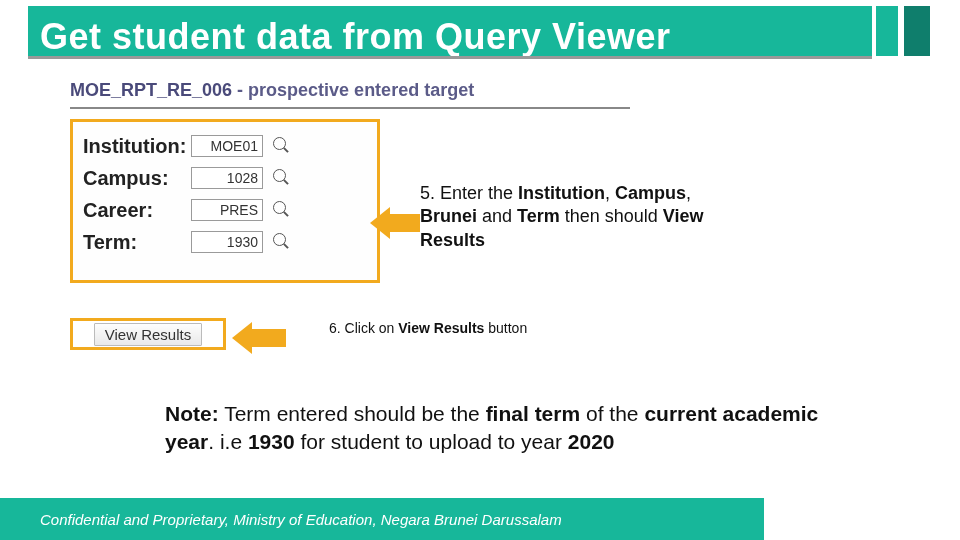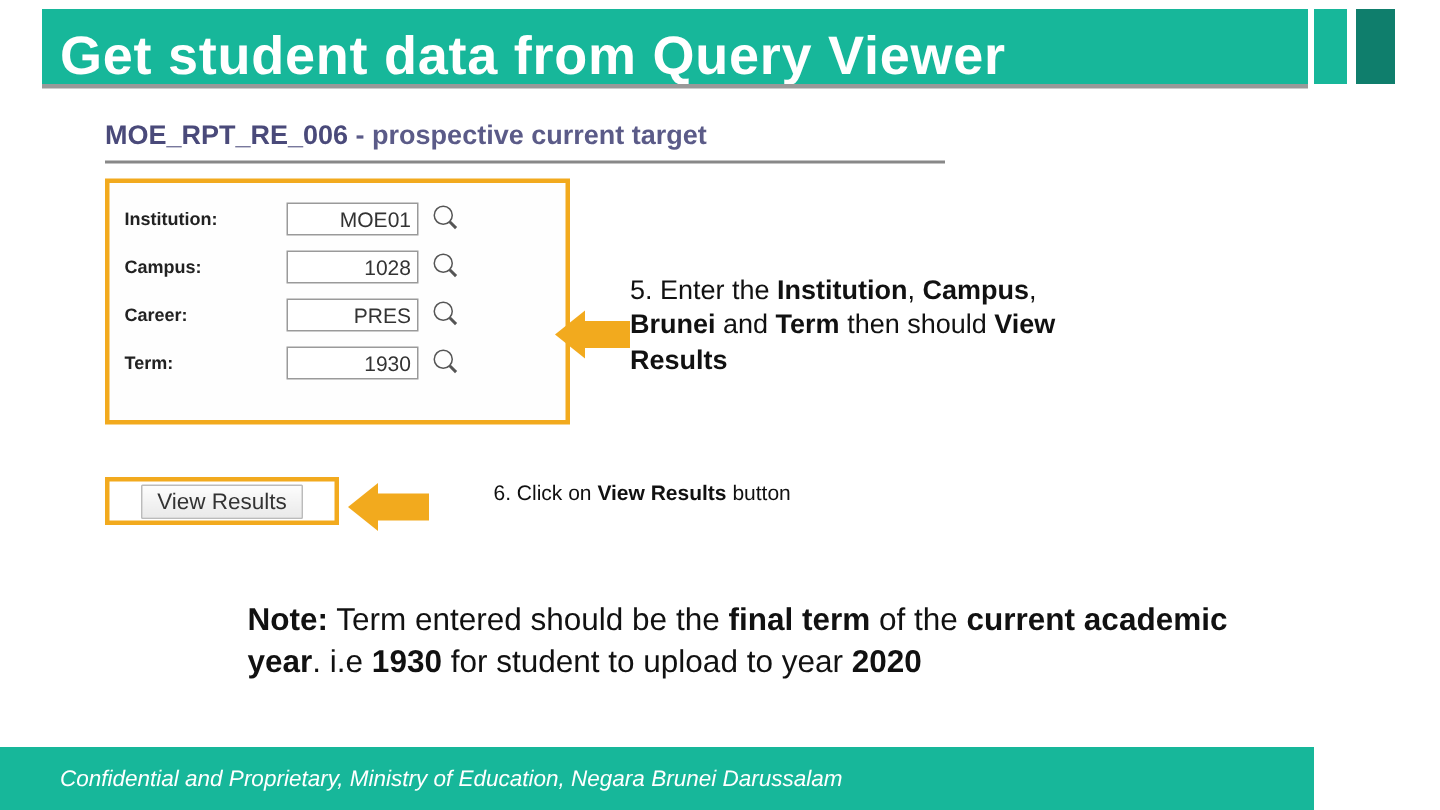--- a/index.html
+++ b/index.html
@@ -15,22 +15,22 @@
 
   
   .shot { position: absolute; left: 70px; top: 80px; width: 560px; }
   .shot-title { font-size: 18px; color: #4a4a7a; }
   .shot-title .code { font-weight: 700; }
   .shot-title .desc { color: #5b5b88; font-weight: 600; }
   .shot-hr { height: 2px; background: #888; margin-top: 6px; margin-bottom: 10px; width: 560px; }
 
   .form-box { position: relative; border: 3px solid #f2aa1e; width: 310px; padding: 8px 10px 22px 10px; background: #fefefe; }
   .row { display: flex; align-items: center; height: 32px; }
-  .lbl { width: 108px; font-weight: 700; font-size: 12px; color: #222; }
-  .inp { width: 88px; height: 22px; border: 1px solid #9a9a9a; background: #fff; font-size: 14px; padding: 0 4px; color: #333; text-align: right; }
+  .lbl { width: 108px; font-weight: 700; font-size: 20px; color: #222; }
+  .inp { width: 72px; height: 22px; border: 1px solid #9a9a9a; background: #fff; font-size: 14px; padding: 0 4px; color: #333; text-align: right; }
   .mag { width: 18px; height: 18px; margin-left: 10px; position: relative; }
   .mag::before { content: ""; position: absolute; width: 11px; height: 11px; border: 1.6px solid #555; border-radius: 50%; left: 0; top: 0; }
   .mag::after { content: ""; position: absolute; width: 6px; height: 1.8px; background: #555; transform: rotate(45deg); left: 10px; top: 12px; }
 
   .view-btn-wrap { position: absolute; left: 70px; top: 318px; width: 156px; height: 32px; border: 3px solid #f2aa1e; display:flex; align-items:center; justify-content:center; background:#fff; }
   .view-btn { display:inline-block; padding: 2px 10px; font-size: 15px; color: #333; background: linear-gradient(#fdfdfd,#e9e9e9); border: 1px solid #bbb; border-radius:1px; cursor:pointer; }
 
   
   .arrow { position: absolute; display: flex; align-items: center; }
   .arrow .shaft { height: 18px; background: #f2aa1e; }
@@ -45,36 +45,36 @@
   .arrow2 { left: 232px; top: 322px; }
   .arrow2 .shaft { width: 34px; }
 
   
   .i5 { position: absolute; left: 420px; top: 182px; width: 300px; font-size: 18px; color: #111; line-height: 1.3; }
   .i6 { position: absolute; left: 296px; top: 320px; font-size: 14px; color: #111; margin-left: 33px; }
   .note { position: absolute; left: 165px; top: 400px; width: 670px; font-size: 21px; color: #111; line-height: 1.35; }
   .b { font-weight: 700; }
 
   
-  .footer { position: absolute; left: 0; bottom: 0; width: 876px; height: 42px; background: #17b79a; display:flex; align-items:center; padding-left: 40px; color:#fff; font-size: 15px; font-style: italic; }
+  .footer { position: absolute; left: 0; bottom: 0; width: 764px; height: 42px; background: #17b79a; display:flex; align-items:center; padding-left: 40px; color:#fff; font-size: 15px; font-style: italic; }
 </style>
 </head>
 <body>
 
 <div class="title-wrap">
   <div class="title-bar"></div>
   <div class="title-text">Get student data from Query Viewer</div>
   <div class="title-underline"></div>
   <div class="bar-a"></div>
   <div class="bar-b"></div>
 </div>
 
 <div class="shot">
   <div class="shot-title">
-    <span class="code">MOE_RPT_RE_006</span><span class="desc"> - prospective current target</span>
+    <span class="code">MOE_RPT_RE_006</span><span class="desc"> - prospective entered target</span>
   </div>
   <div class="shot-hr"></div>
 
   <div class="form-box">
     <div class="row">
       <div class="lbl">Institution:</div>
       <input class="inp" value="MOE01" style="">
       <span class="mag"></span>
     </div>
     <div class="row">

